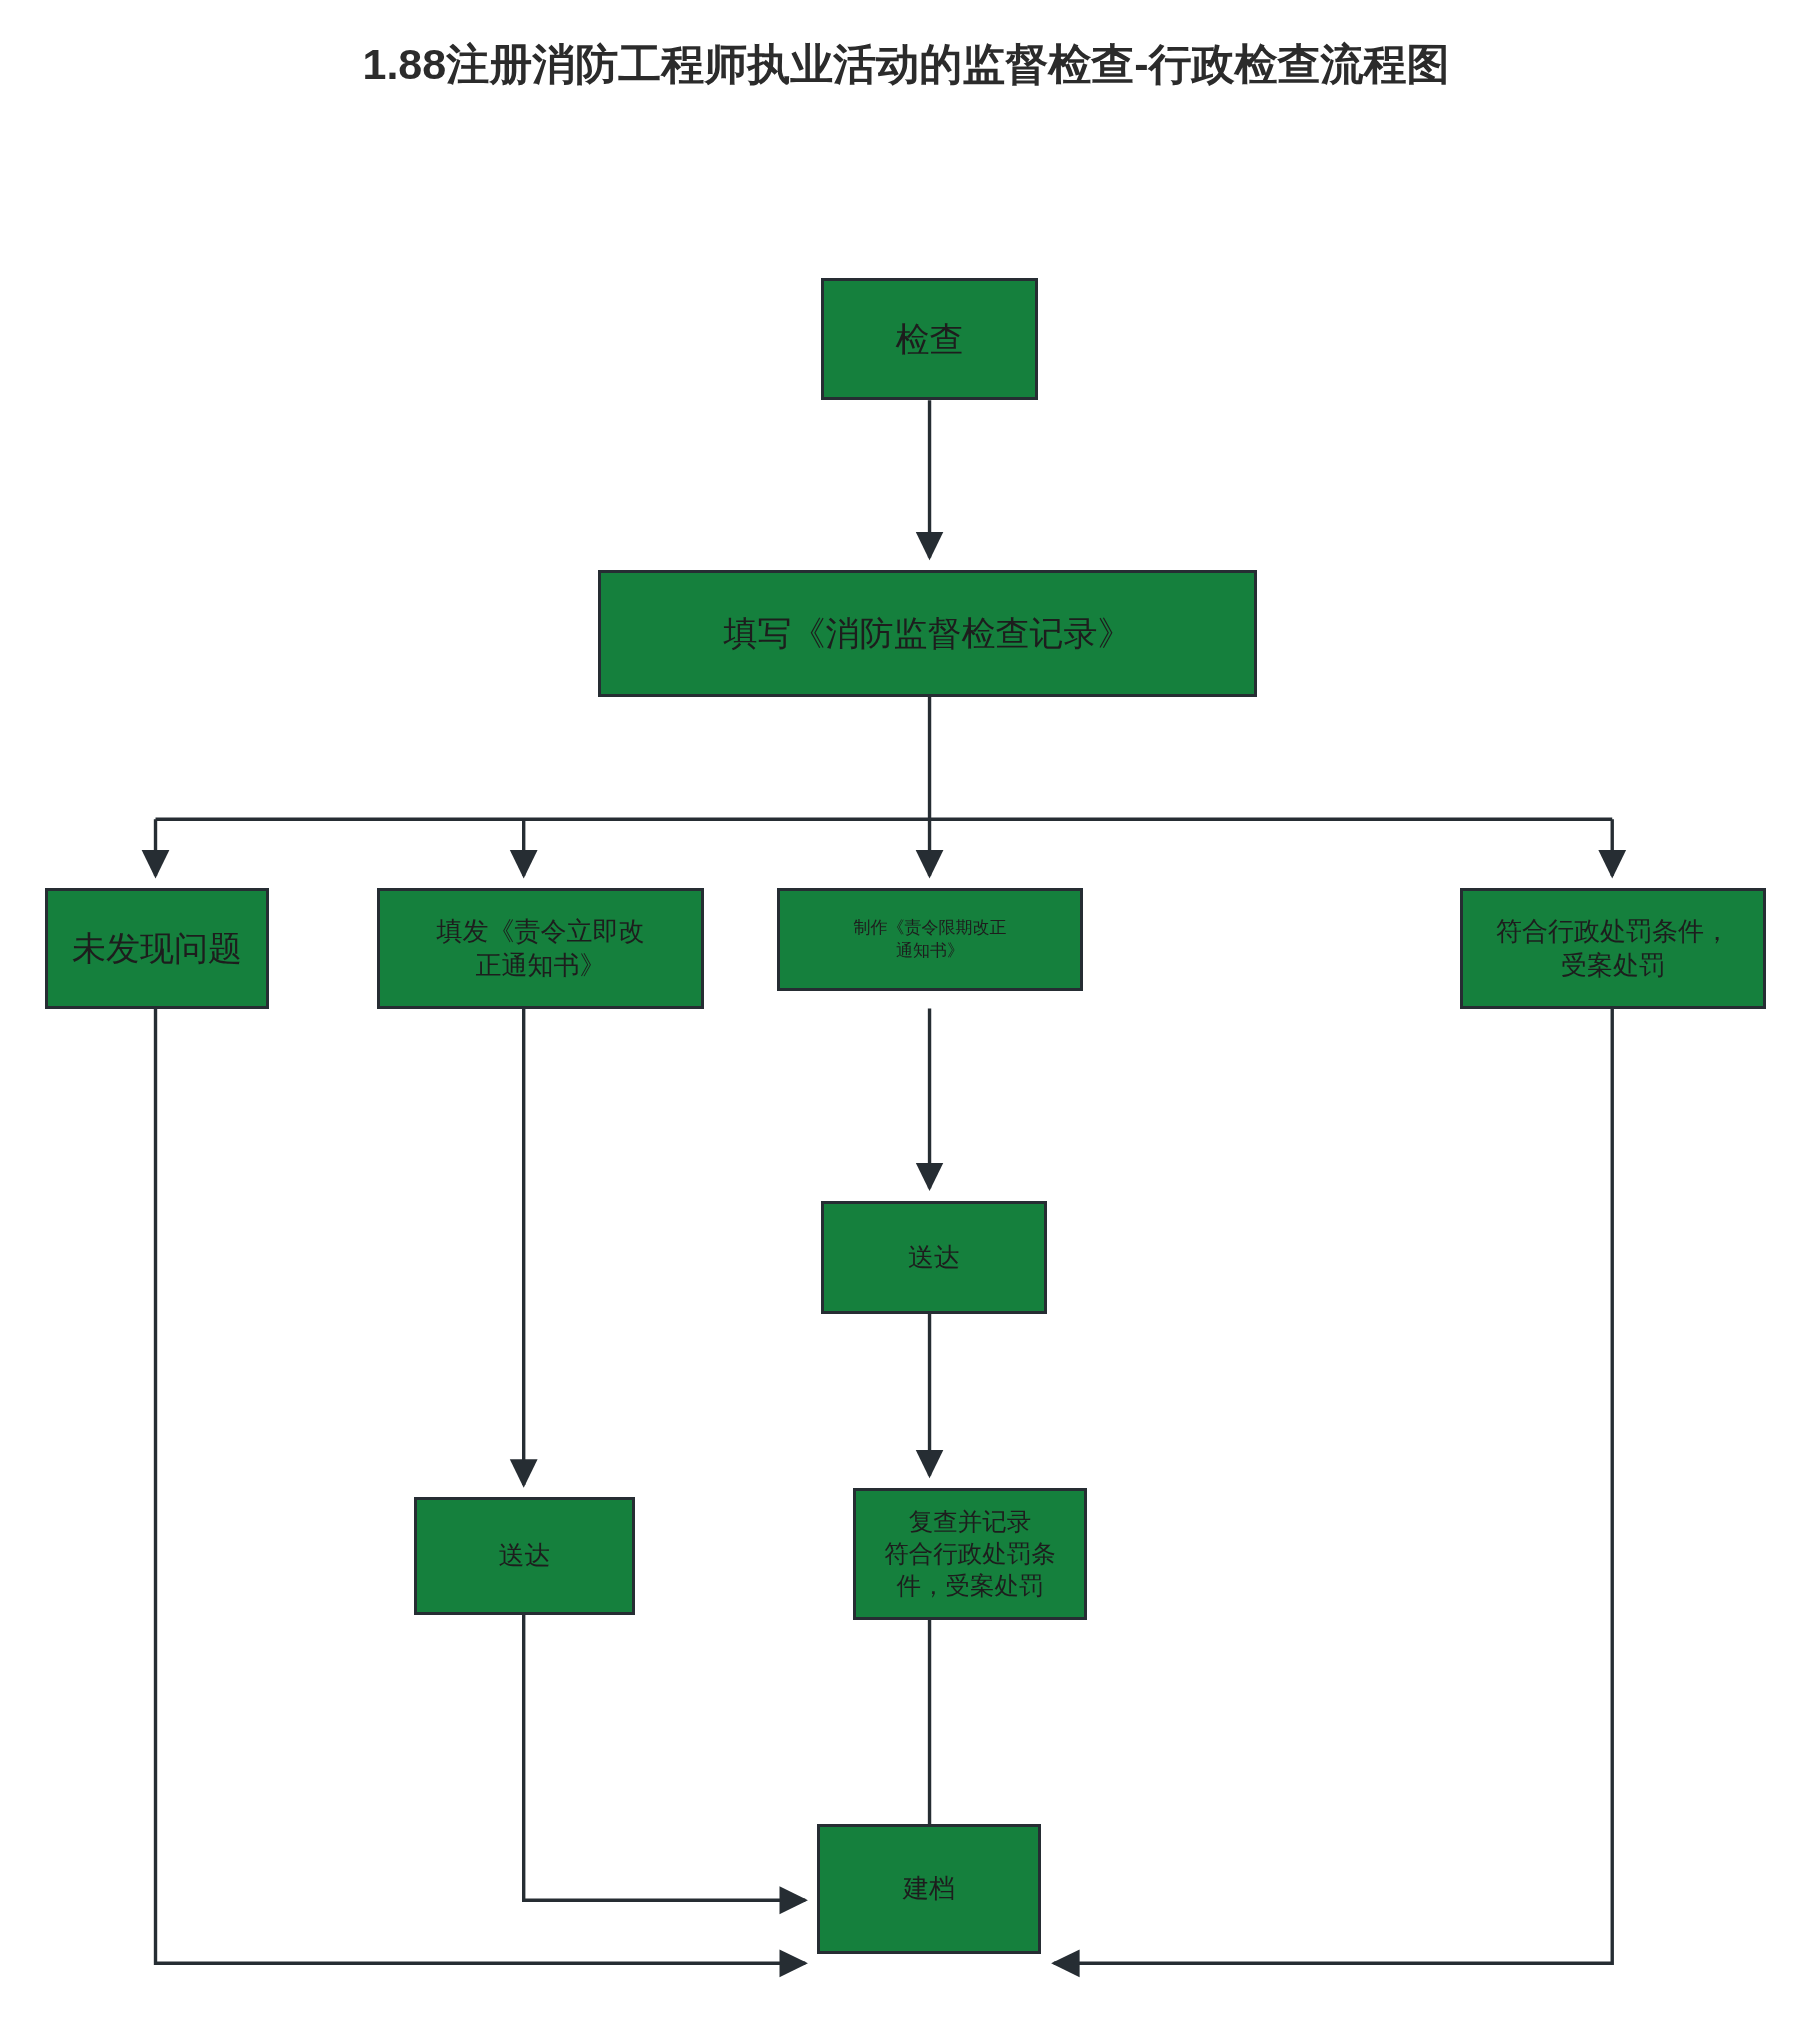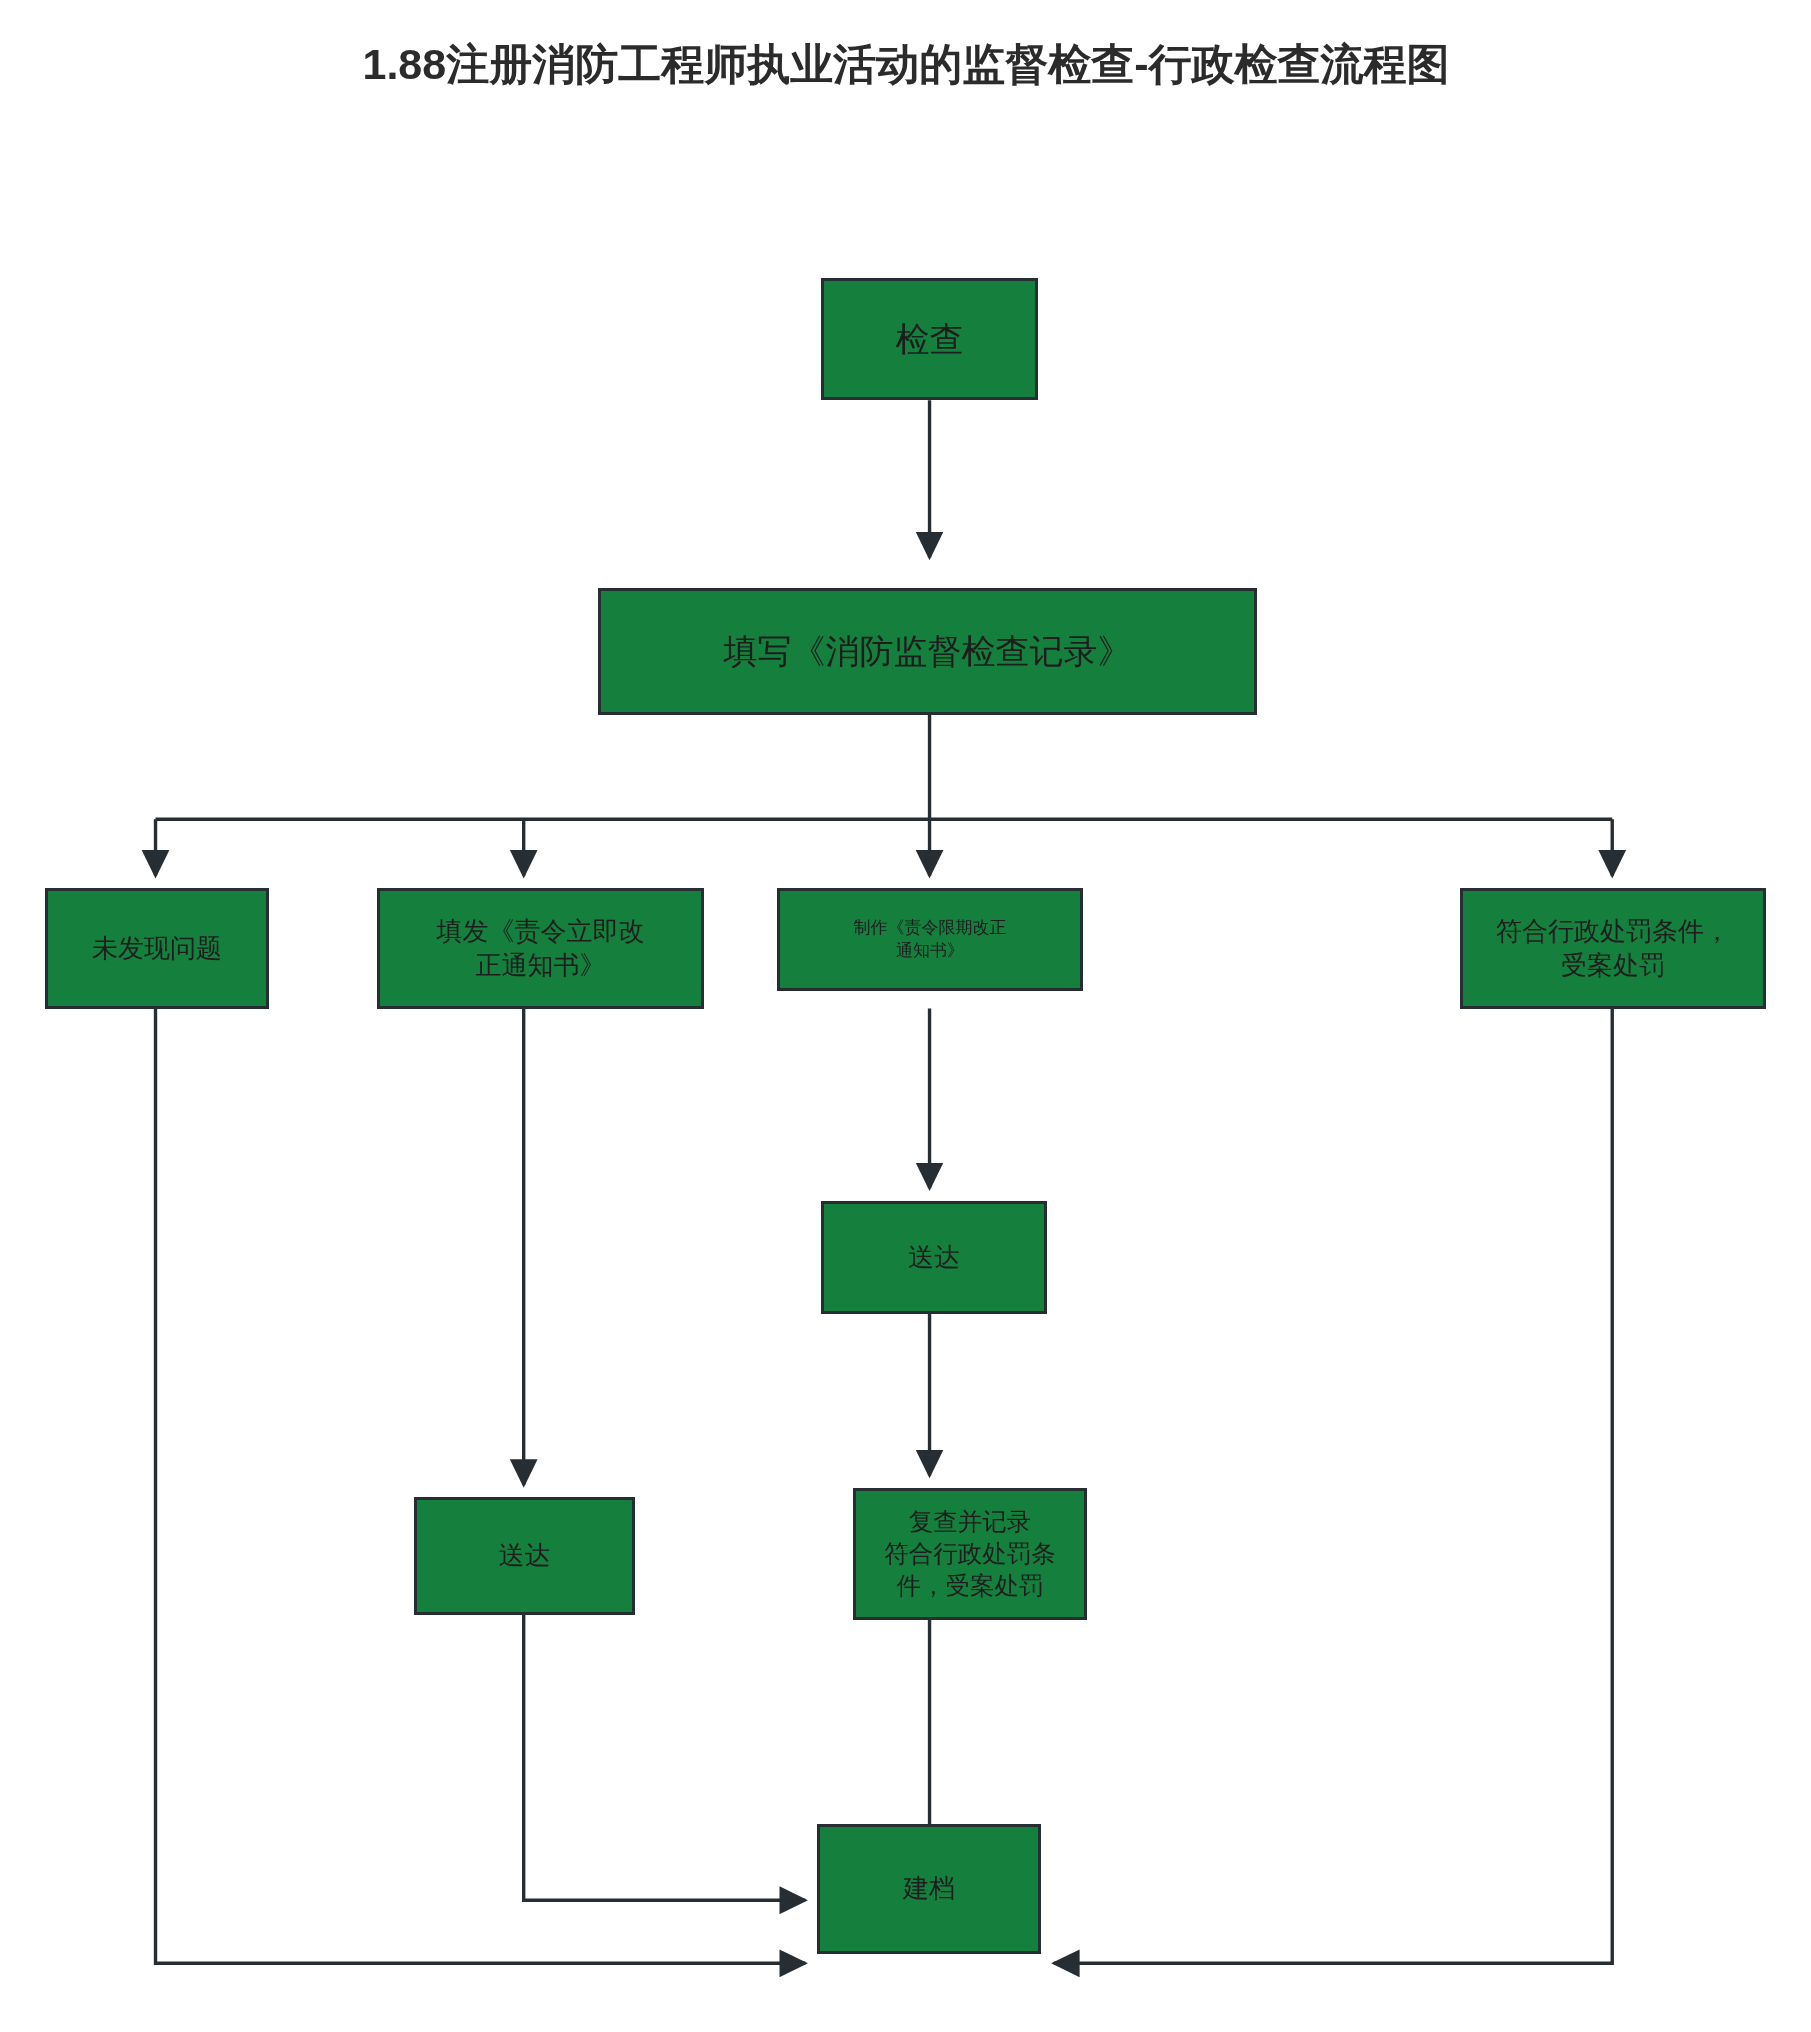--- a/index.html
+++ b/index.html
@@ -68,25 +68,25 @@
     <path d="M165,1071 L165,2085 L855,2085" marker-end="url(#arrow)"></path>
 
     <path d="M1712,1071 L1712,2085 L1119,2085" marker-end="url(#arrow)"></path>
   </g>
 </svg>
 
 <div class="node" style="left:821px;top:278px;width:217px;height:122px;font-size:34px;">
   <span class="node-text">检查</span>
 </div>
 
-<div class="node" style="left:598px;top:588px;width:659px;height:127px;font-size:34px;">
+<div class="node" style="left:598px;top:570px;width:659px;height:127px;font-size:34px;">
   <span class="node-text">填写《消防监督检查记录》</span>
 </div>
 
-<div class="node" style="left:45px;top:888px;width:224px;height:121px;font-size:26px;">
+<div class="node" style="left:45px;top:888px;width:224px;height:121px;font-size:34px;">
   <span class="node-text">未发现问题</span>
 </div>
 
 <div class="node" style="left:377px;top:888px;width:327px;height:121px;font-size:26px;">
   <span class="node-text">填发《责令立即改
 正通知书》</span>
 </div>
 
 <div class="node" style="left:777px;top:888px;width:306px;height:103px;font-size:17px;">
   <span class="node-text">制作《责令限期改正

